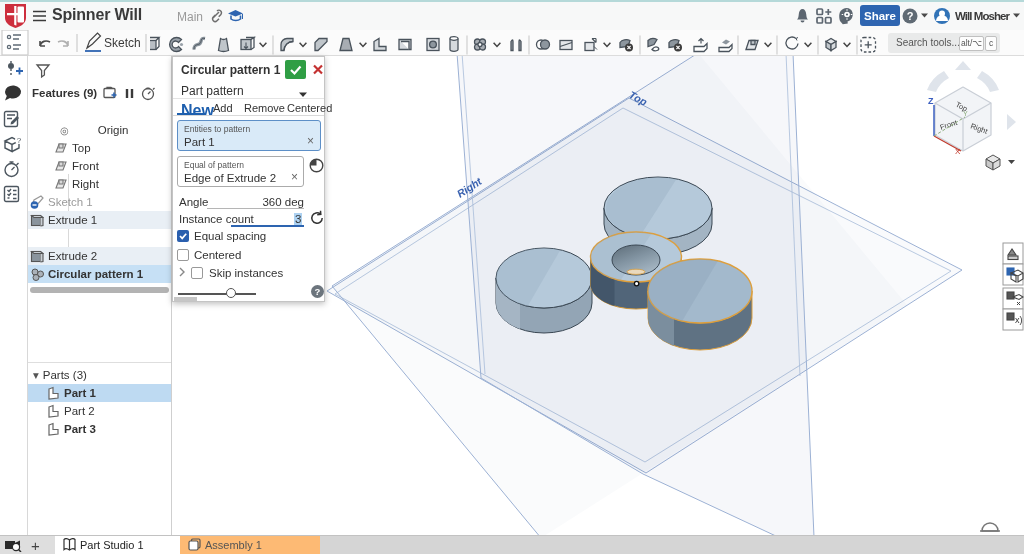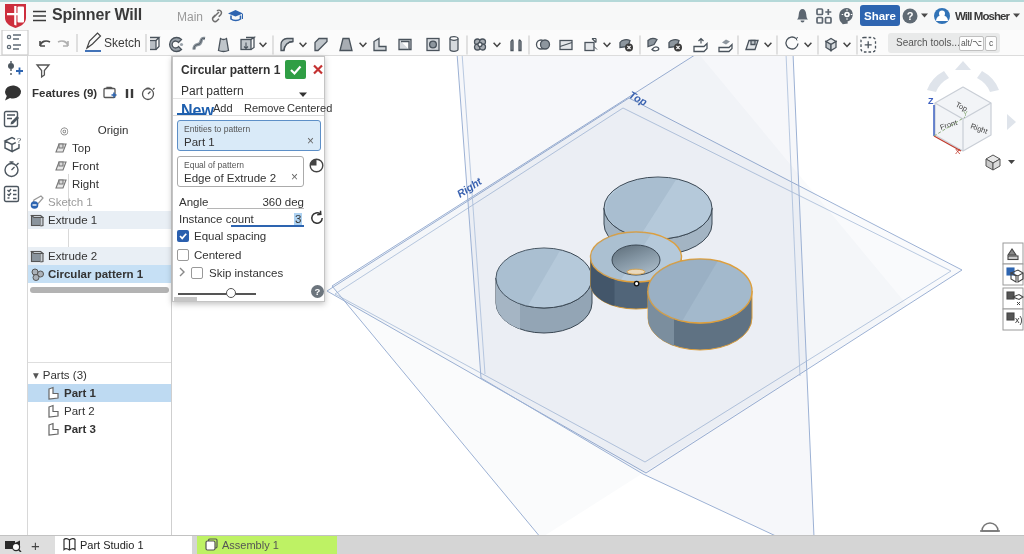--- a/index.html
+++ b/index.html
@@ -571,19 +571,19 @@
     <circle cx="12" cy="9" r="3.6" fill="#fff" stroke="#2a2a2a" stroke-width="1.2"></circle>
     <path d="M14.5 11.5 l2.5 2.5" stroke="#2a2a2a" stroke-width="1.5"></path>
   </svg>
   <div class="abs" style="left:31px;top:537px;font-size:15px;color:#444;">+</div>
   <div class="tab" style="left:55px;width:137px;background:#fff;color:#222;">
     <svg style="position:absolute;left:8px;top:2px" width="13" height="14" viewBox="0 0 13 14">
       <path d="M6.5 2 c-2 -1.5 -4.5 -1.5 -5.5 -0.5 v10 c1 -1 3.5 -1 5.5 0.5 c2 -1.5 4.5 -1.5 5.5 -0.5 v-10 c-1 -1 -3.5 -1 -5.5 0.5 z M6.5 2 v10" fill="none" stroke="#333" stroke-width="1.2"></path>
     </svg>
     <span style="margin-left:25px;">Part Studio 1</span>
   </div>
-  <div class="tab" style="left:197px;width:140px;background:#bef264;color:#555;">
+  <div class="tab" style="left:180px;width:140px;background:#fdba74;color:#555;">
     <svg style="position:absolute;left:8px;top:2px" width="13" height="14" viewBox="0 0 13 14">
       <rect x="1" y="3" width="9" height="9" rx="1.5" fill="#fff" stroke="#555" stroke-width="1.2"></rect>
       <path d="M3.5 3 v-1 a1.5 1.5 0 0 1 1.5 -1 h6 a1.5 1.5 0 0 1 1 1.5 v6 a1.5 1.5 0 0 1 -1 1.5 h-1" fill="none" stroke="#555" stroke-width="1.2"></path>
     </svg>
     <span style="margin-left:25px;">Assembly 1</span>
   </div>
 
 </body></html>

